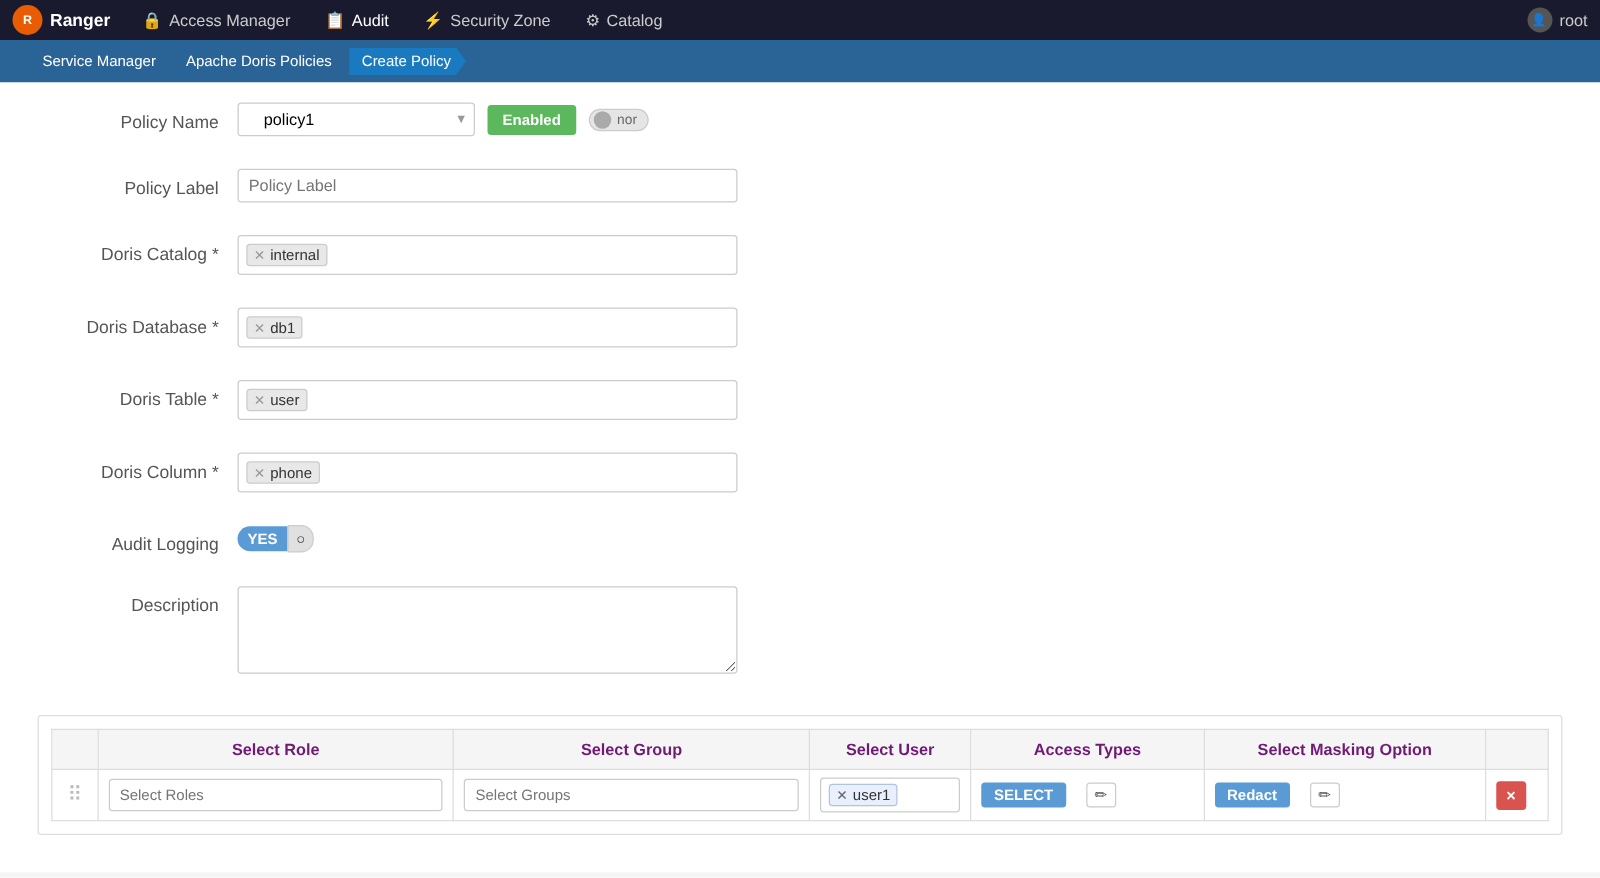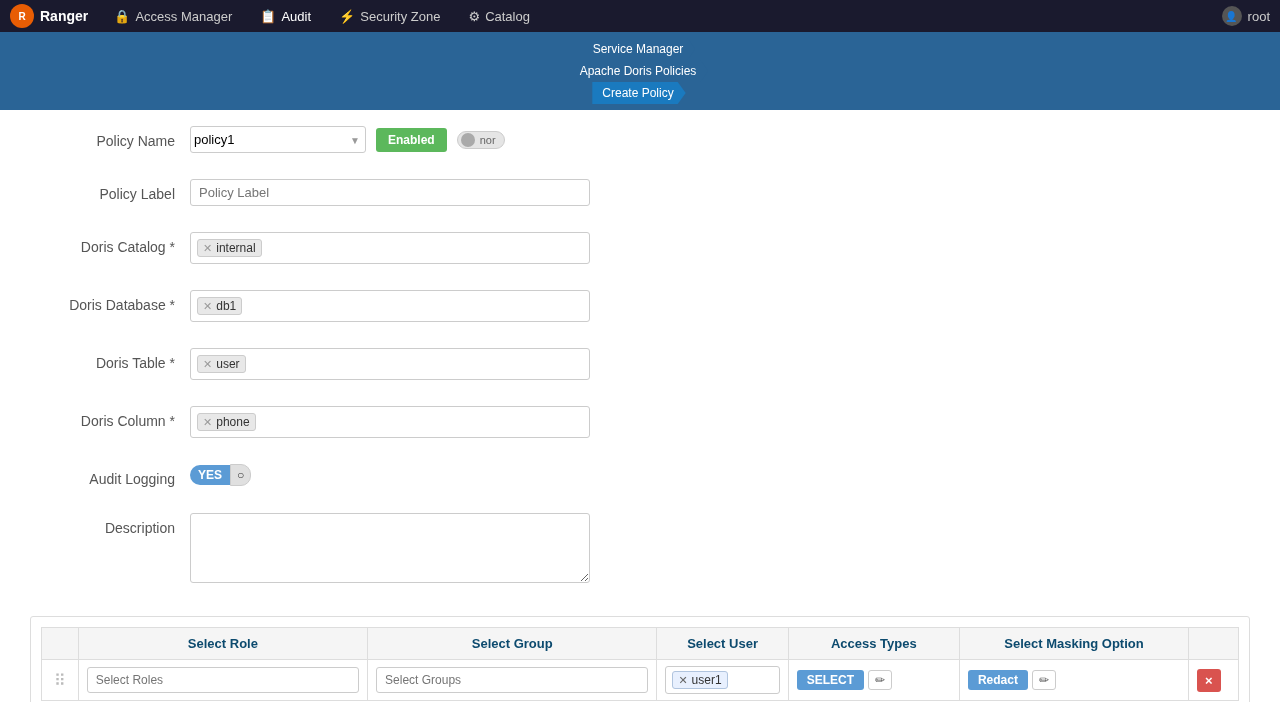--- a/index.html
+++ b/index.html
@@ -43,21 +43,21 @@
     .nav-user-icon {
       width: 20px; height: 20px; background: #555; border-radius: 50%;
       display: flex; align-items: center; justify-content: center;
       color: #fff; font-size: 10px;
     }
 
     
     .breadcrumb {
       background: #2a6496;
       padding: 6px 24px;
-      display: flex; align-items: center; gap: 0; flex-direction: column;
+      display: flex; align-items: center; gap: 0;
     }
     .bc-item {
       background: #2a6496;
       color: #fff;
       padding: 4px 12px 4px 10px;
       font-size: 12px;
       position: relative;
       cursor: pointer;
       clip-path: polygon(0 0, calc(100% - 8px) 0, 100% 50%, calc(100% - 8px) 100%, 0 100%);
       margin-right: 2px;
@@ -146,23 +146,23 @@
       align-items: center;
       gap: 10px;
       margin-bottom: 0;
     }
     .policy-name-input-wrap {
       position: relative;
     }
     .policy-name-input {
       border: 1px solid #ccc;
       border-radius: 3px;
-      padding: 5px 28px 5px 3px;
+      padding: 5px 28px 5px 20px;
       font-size: 13px;
-      width: 176px;
+      width: 190px;
     }
     .policy-name-dropdown {
       position: absolute; right: 6px; top: 50%; transform: translateY(-50%);
       color: #999; font-size: 10px;
     }
     .toggle-btn {
       background: #5cb85c;
       color: white;
       border: none;
       border-radius: 3px;
@@ -242,21 +242,21 @@
       width: 100%;
       border-collapse: collapse;
     }
     .conditions-table th {
       background: #f5f5f5;
       border: 1px solid #ddd;
       padding: 8px 5px;
       text-align: center;
       font-size: 13px;
       font-weight: bold;
-      color: #0c4a6e;
+      color: #701a75;
     }
     .conditions-table td {
       border: 1px solid #ddd;
       padding: 6px 8px;
       vertical-align: middle;
     }
     .drag-handle {
       color: #bbb;
       font-size: 16px;
       cursor: grab;
@@ -292,21 +292,21 @@
       padding: 1px 5px;
       display: flex; align-items: center; gap: 4px;
       font-size: 12px;
     }
     .user-tag .remove {
       color: #666; cursor: pointer; font-size: 11px;
     }
 
     
     .access-type-row {
-      display: flex; align-items: flex-end; gap: 4px;
+      display: flex; align-items: flex-end; gap: 16px;
     }
     .access-badge {
       background: #5b9bd5;
       color: #fff;
       padding: 3px 10px;
       border-radius: 3px;
       font-size: 12px;
       font-weight: bold;
     }
     .edit-icon-btn {

